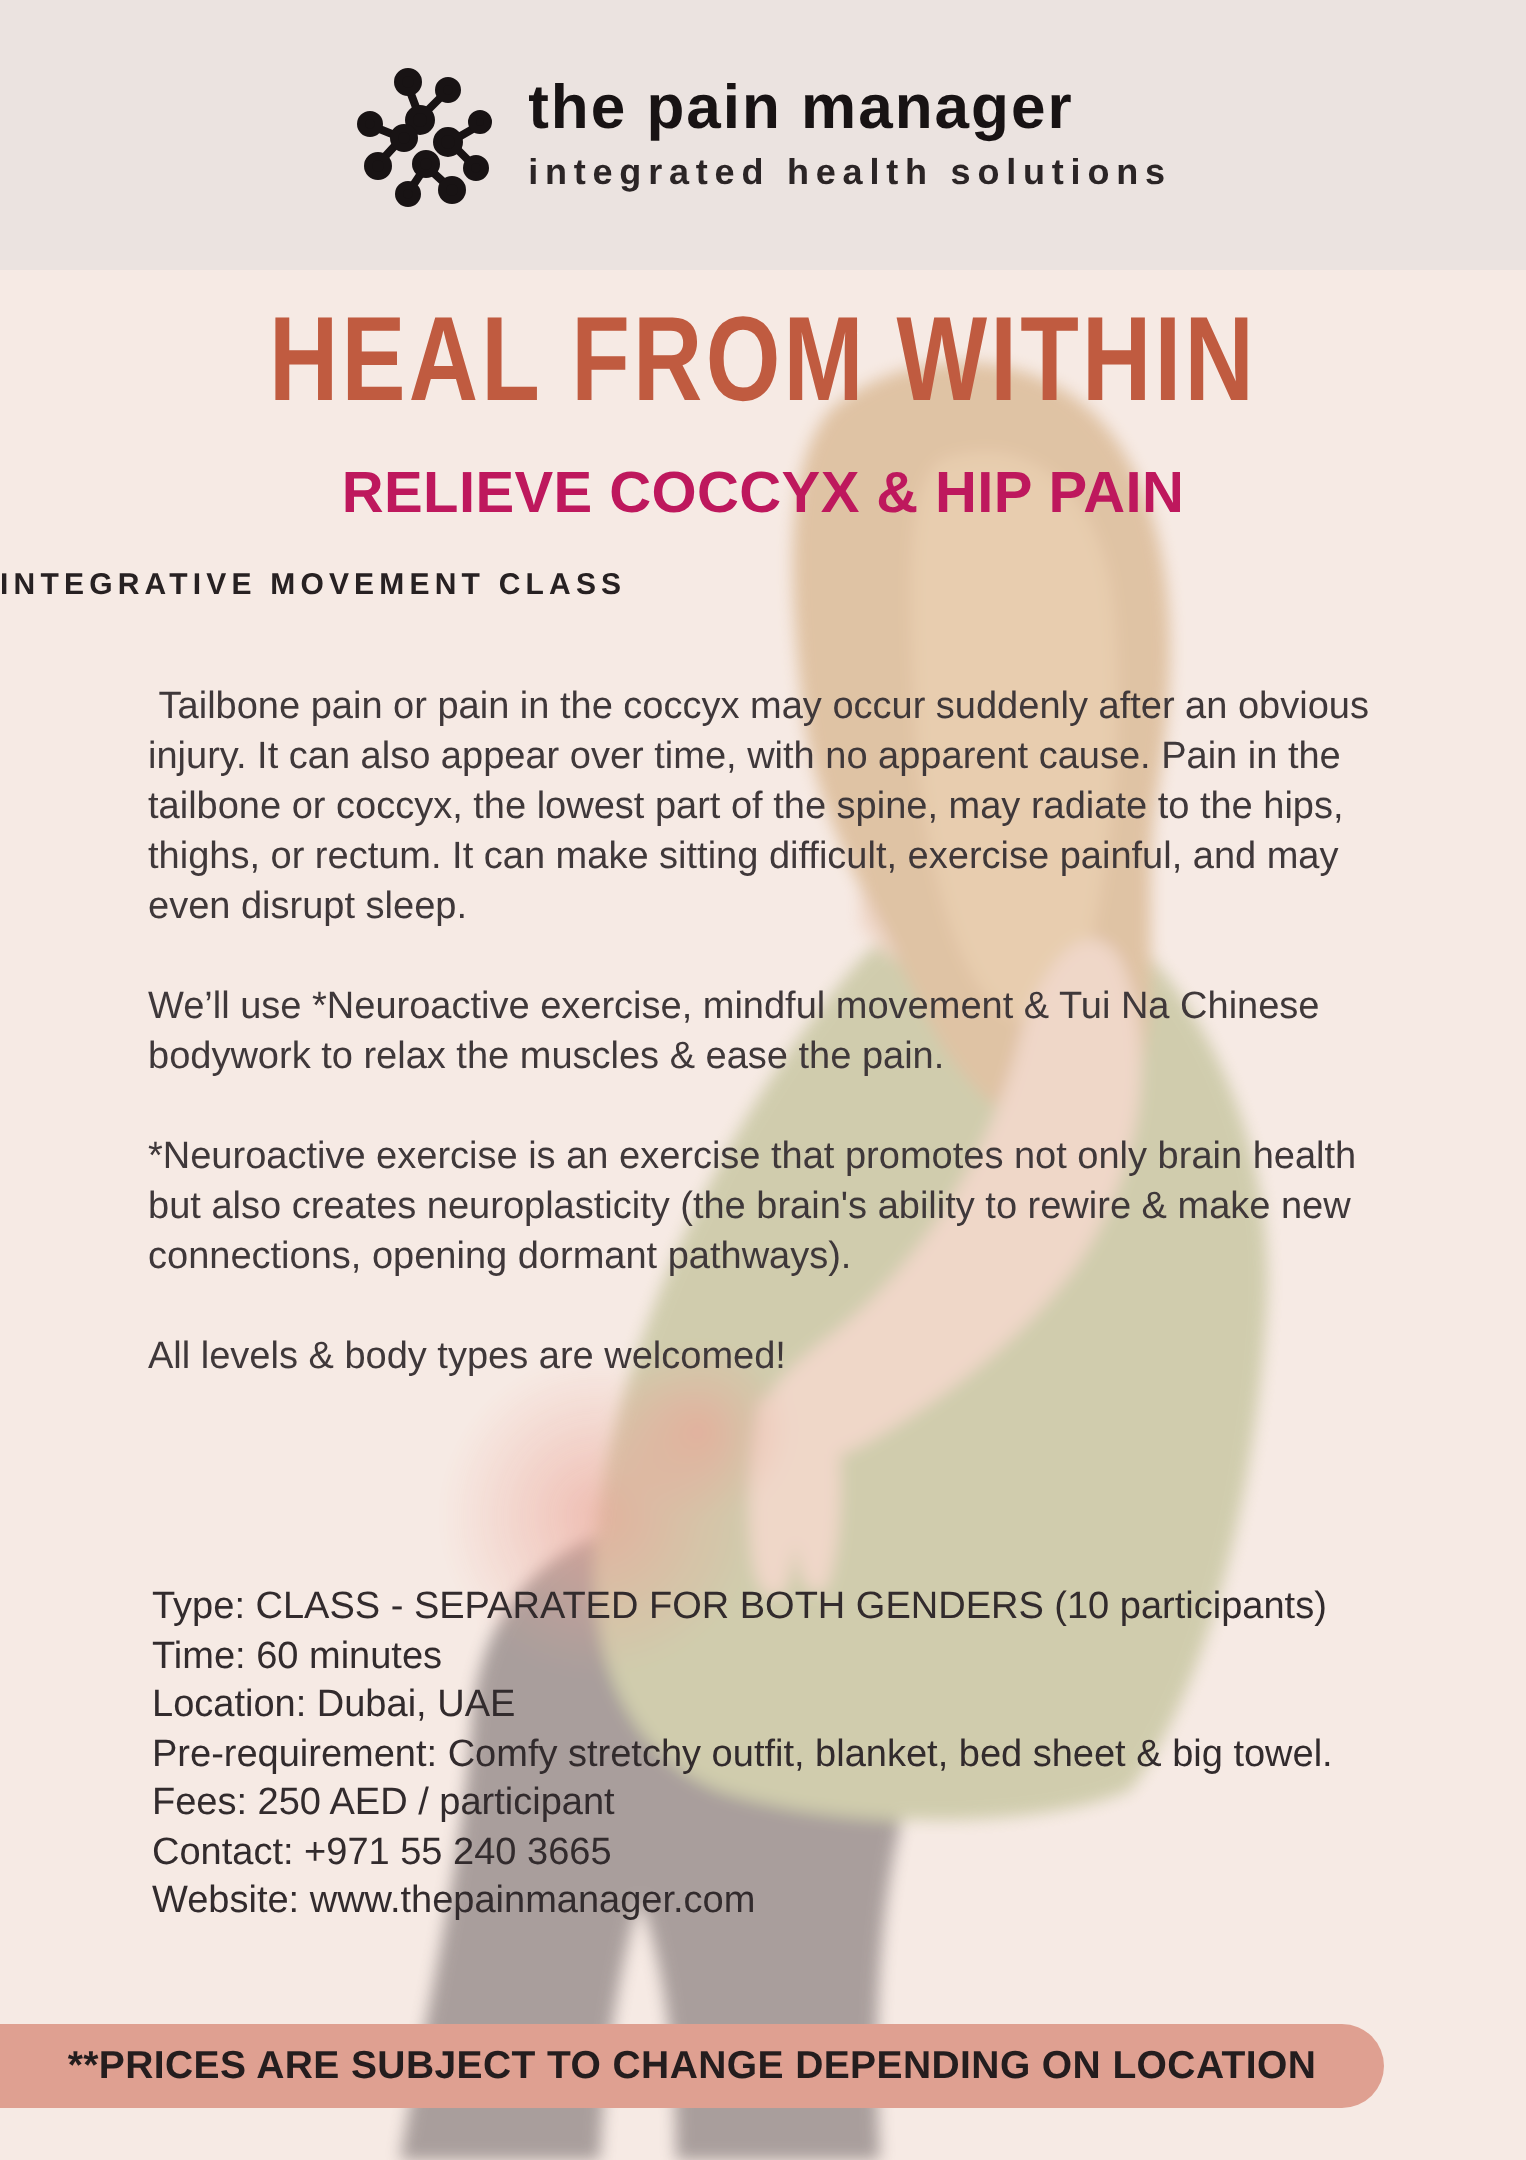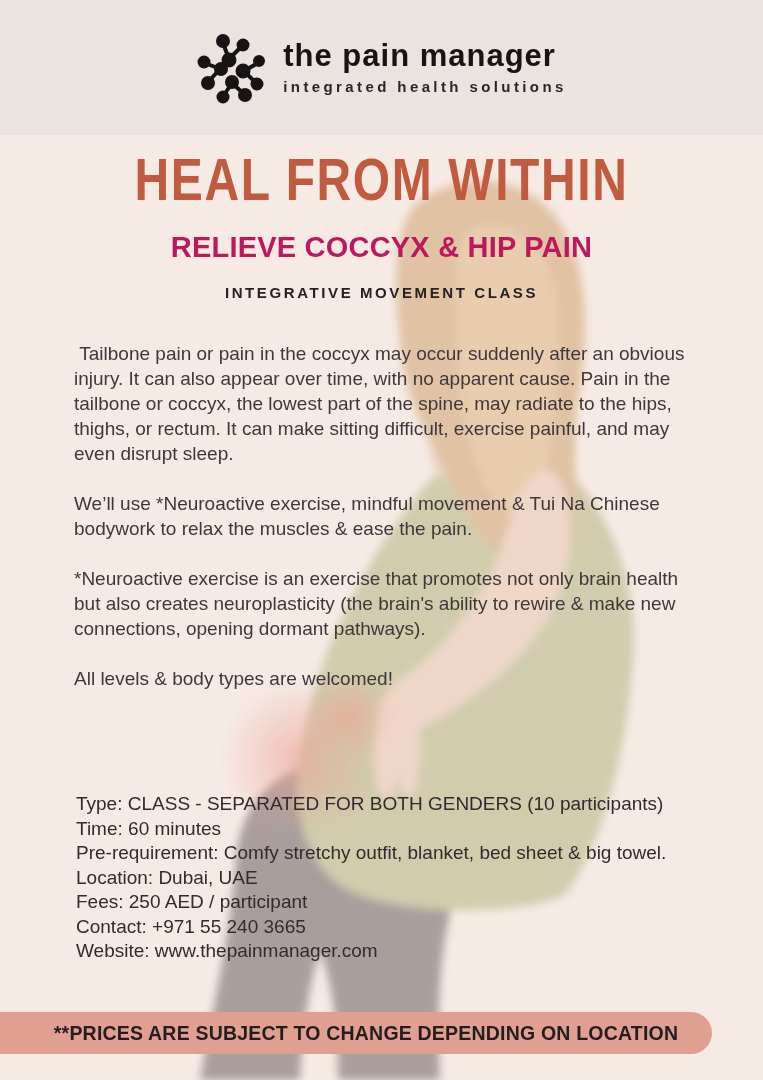--- a/index.html
+++ b/index.html
@@ -17,62 +17,61 @@
     height:135px;
     background:var(--header-bg,#ebe3e0);
     display:flex;align-items:center;justify-content:center;gap:13px;
   }
   .logo-icon svg{display:block;}
   .logo-text{display:flex;flex-direction:column;align-items:flex-start;}
   .brand{
     font-size:31px;font-weight:bold;color:#181314;letter-spacing:1px;line-height:1;
   }
   .tagline{
-    font-size:15px;font-weight:bold;color:#2b2526;
+    font-size:18px;font-weight:bold;color:#2b2526;
     letter-spacing:3.4px;margin-top:7px;
   }
   
   .figure-layer{position:absolute;inset:0;z-index:1;pointer-events:none;}
   
   .content{position:absolute;inset:0;z-index:2;}
   .title{
     position:absolute;top:150px;left:0;width:100%;margin:0;
     text-align:center;color:var(--accent,#c05b40);
     font-size:60px;font-weight:800;letter-spacing:2px;line-height:1;
     transform:scaleX(0.8);
   }
   .subtitle{
     position:absolute;top:232px;left:0;width:100%;margin:0;
     text-align:center;color:#be185d;
     font-size:29px;font-weight:bold;letter-spacing:0.2px;line-height:1.1;
   }
   .class-label{
     position:absolute;top:285px;left:0;width:100%;margin:0;
-    text-align:center;color:#272122;
+    text-align:left;color:#272122;
     font-size:15px;font-weight:bold;letter-spacing:2.6px;line-height:1.1;
   }
   .copy{
     position:absolute;top:341px;left:74px;width:625px;
     color:var(--text-body,#3f383a);
     font-size:19px;line-height:25px;
   }
   .copy p{margin:0 0 25px 0;white-space:pre-wrap;}
   .copy p.gap-lg{margin-bottom:28px;}
   .details{
     position:absolute;top:792px;left:76px;width:620px;
     color:#322b2d;font-size:19px;line-height:24.5px;
   }
   .banner{
     position:absolute;top:1012px;left:0;
     width:692px;height:42px;
     background:var(--banner,#dfa091);
     border-radius:0 21px 21px 0;
     display:flex;align-items:center;justify-content:center;
     z-index:4;
-    padding-left:20px;
   }
   .banner-text{
     color:#241d1e;font-size:19.5px;font-weight:bold;letter-spacing:0.2px;
   }
 </style>
 </head>
 <body>
 
 <div class="page">
 
@@ -156,22 +155,22 @@
     <section class="copy">
       <p> Tailbone pain or pain in the coccyx may occur suddenly after an obvious injury. It can also appear over time, with no apparent cause. Pain in the tailbone or coccyx, the lowest part of the spine, may radiate to the hips, thighs, or rectum. It can make sitting difficult, exercise painful, and may even disrupt sleep.</p>
       <p>We’ll use *Neuroactive exercise, mindful movement &amp; Tui Na Chinese bodywork to relax the muscles &amp; ease the pain.</p>
       <p>*Neuroactive exercise is an exercise that promotes not only brain health but also creates neuroplasticity (the brain's ability to rewire &amp; make new connections, opening dormant pathways).</p>
       <p class="gap-lg">All levels &amp; body types are welcomed!</p>
     </section>
 
     <section class="details">
       <div>Type: CLASS - SEPARATED FOR BOTH GENDERS (10 participants)</div>
       <div>Time: 60 minutes</div>
+      <div>Location: Dubai, UAE</div>
       <div>Pre-requirement: Comfy stretchy outfit, blanket, bed sheet &amp; big towel.</div>
-      <div>Location: Dubai, UAE</div>
       <div>Fees: 250 AED / participant</div>
       <div>Contact: +971 55 240 3665</div>
       <div>Website: www.thepainmanager.com</div>
     </section>
 
   </main>
 
   <div class="banner">
     <span class="banner-text">**PRICES ARE SUBJECT TO CHANGE DEPENDING ON LOCATION</span>
   </div>

